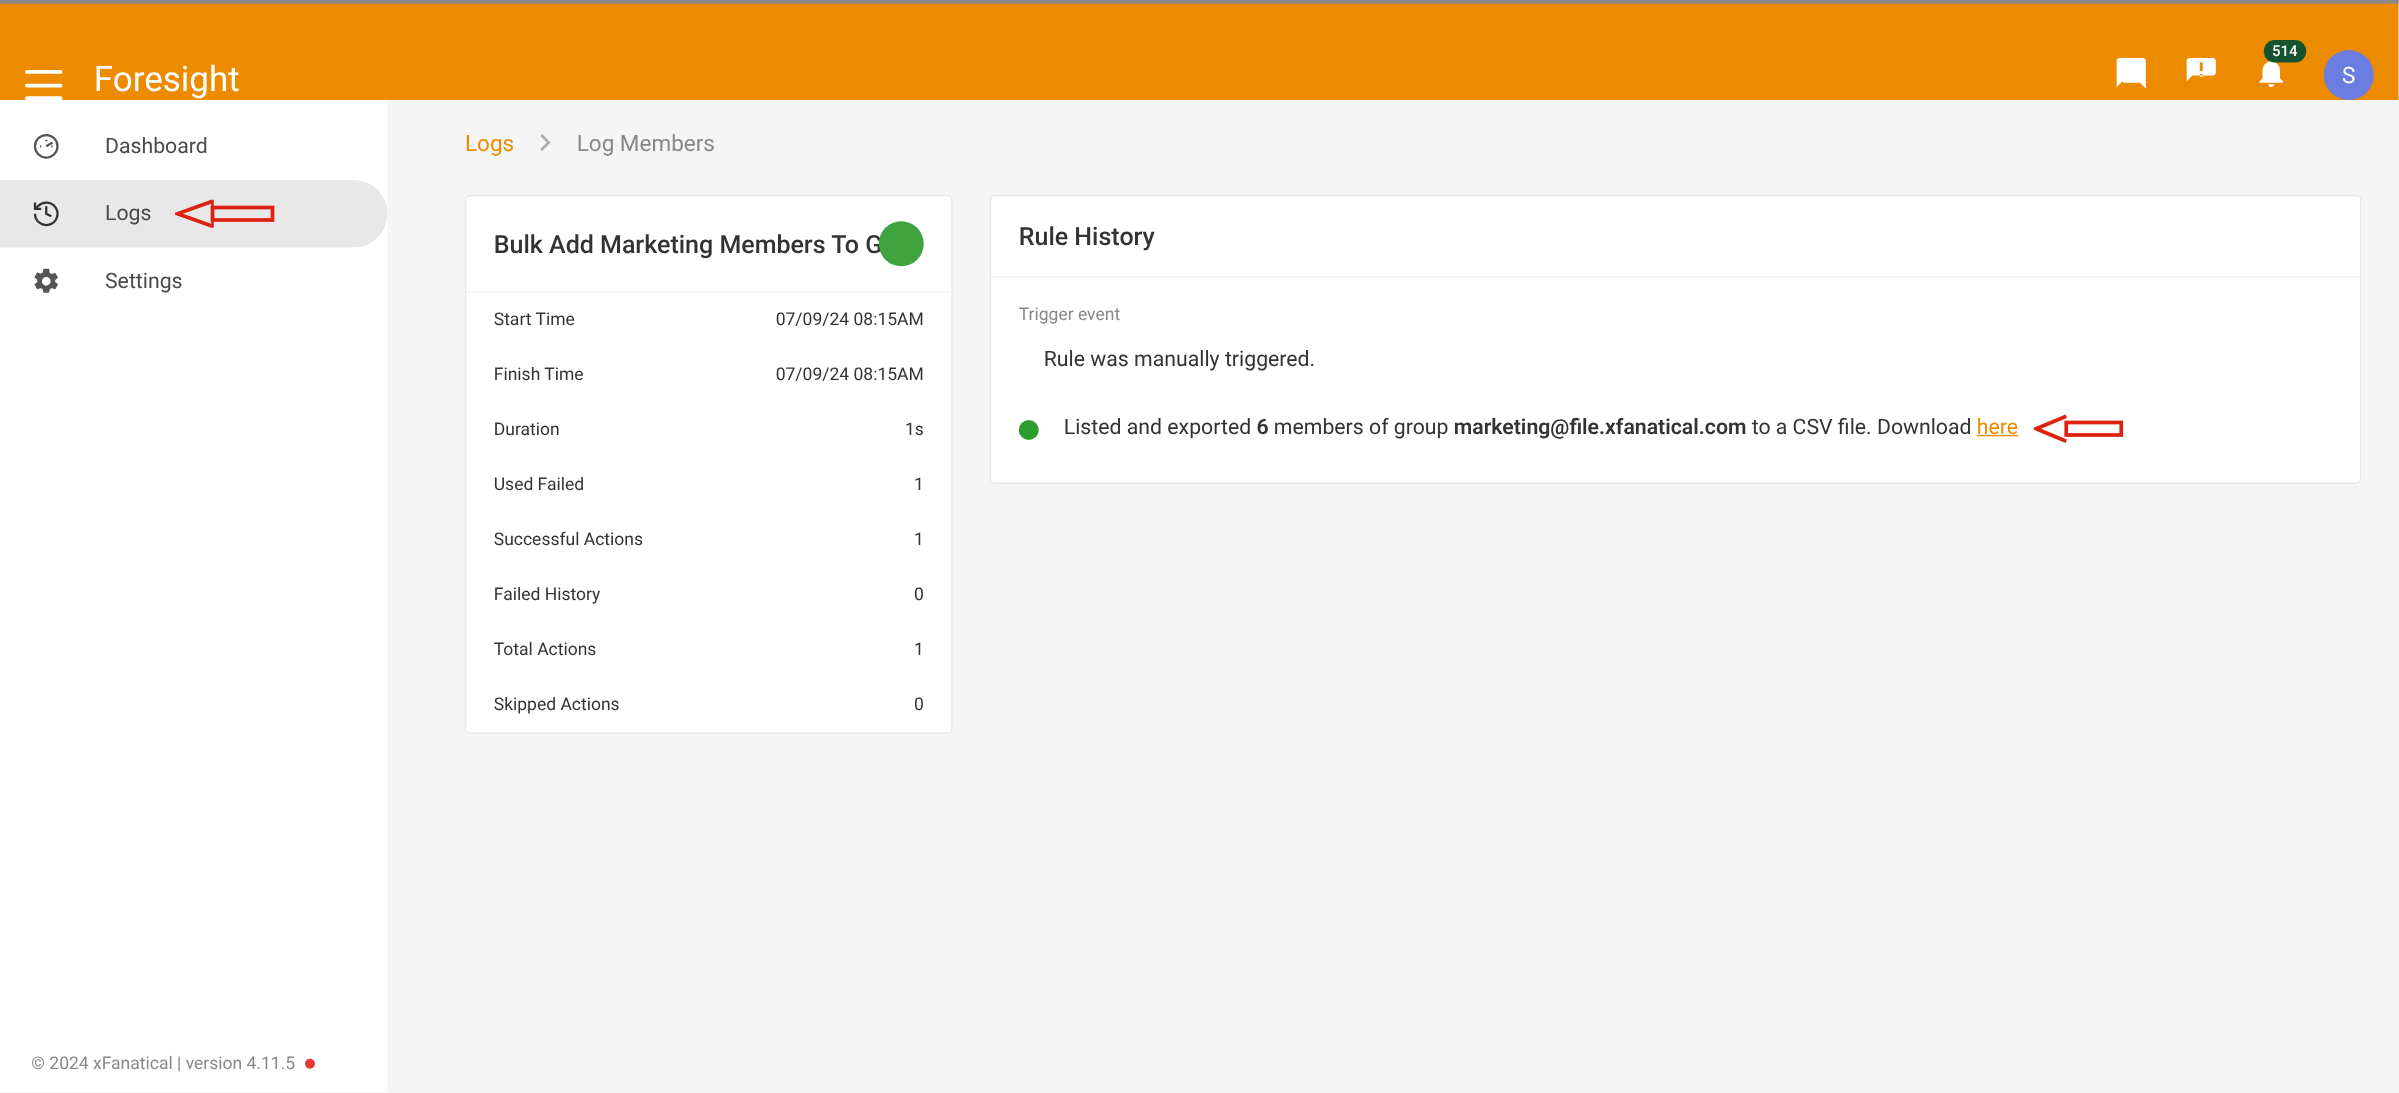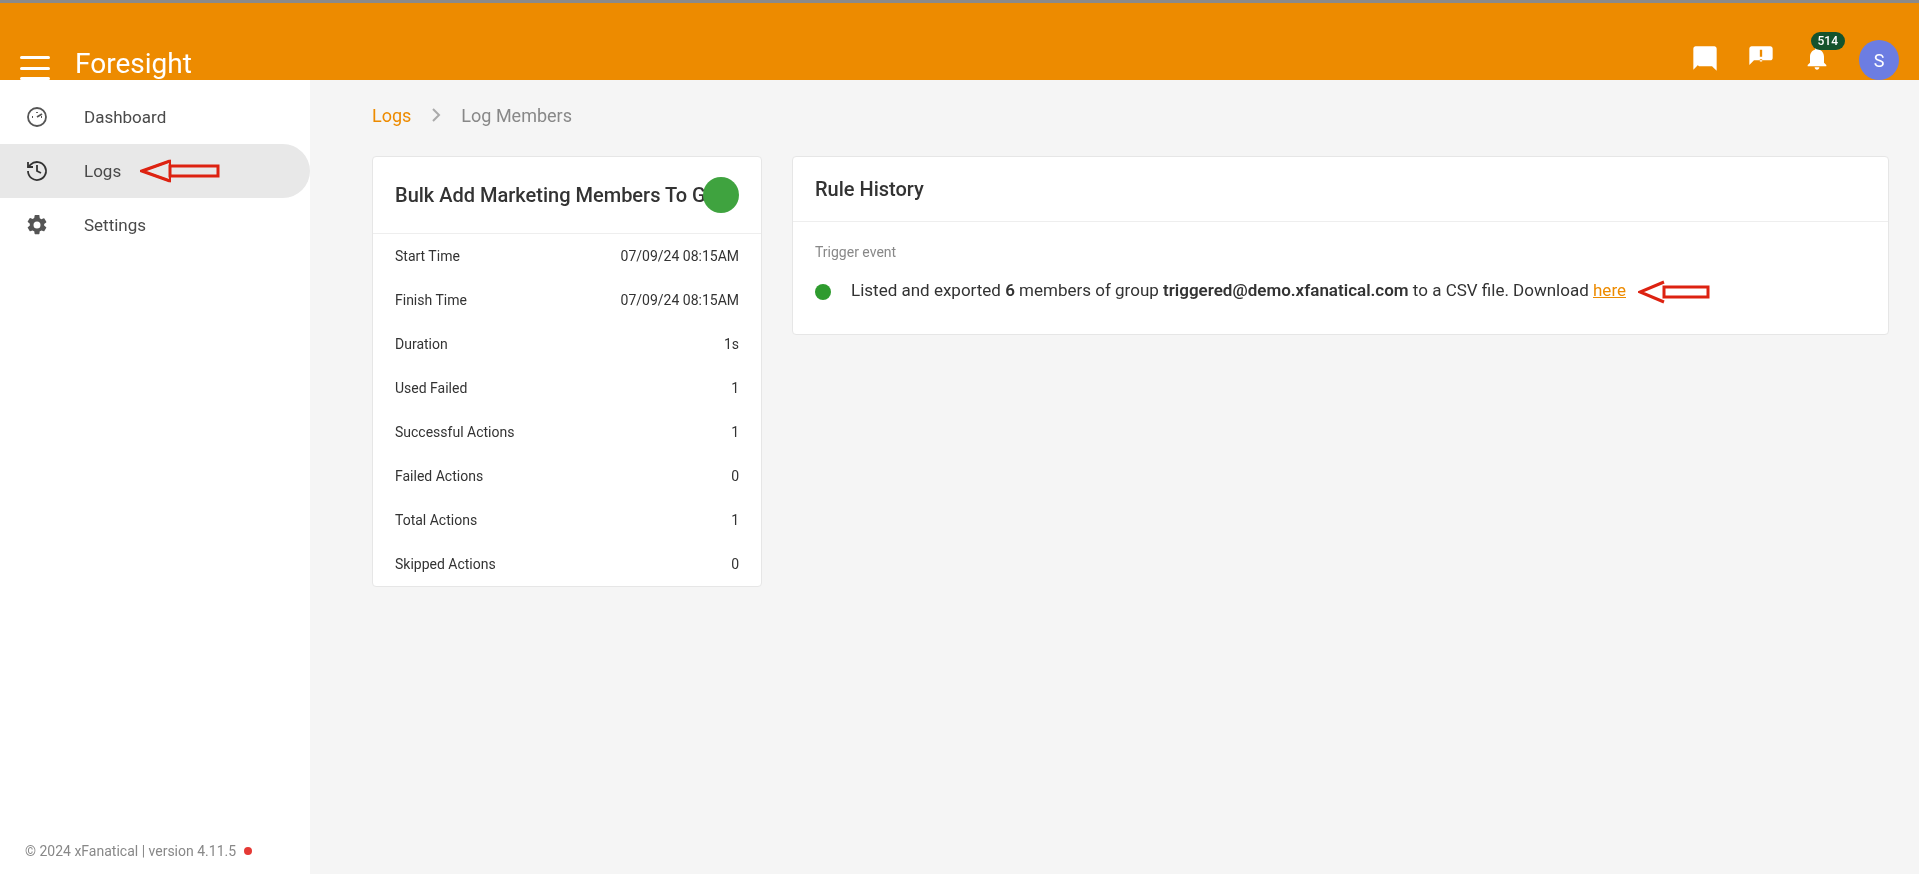--- a/index.html
+++ b/index.html
@@ -352,43 +352,44 @@
         </div>
         <div class="detail-row">
           <span class="detail-label">Used Failed</span>
           <span class="detail-value">1</span>
         </div>
         <div class="detail-row">
           <span class="detail-label">Successful Actions</span>
           <span class="detail-value">1</span>
         </div>
         <div class="detail-row">
-          <span class="detail-label">Failed Actions</span>
+          <span class="detail-label">Failed History</span>
           <span class="detail-value">0</span>
         </div>
         <div class="detail-row">
           <span class="detail-label">Total Actions</span>
           <span class="detail-value">1</span>
         </div>
         <div class="detail-row">
           <span class="detail-label">Skipped Actions</span>
           <span class="detail-value">0</span>
         </div>
       </div>
 
       <div class="card card-history">
         <div class="card-header">
           <span class="card-title">Rule History</span>
         </div>
         <div class="section-label">Trigger event</div>
+        <div class="section-text">Rule was manually triggered.</div>
 
         <div class="action-row">
           <span class="action-dot"></span>
           <span class="action-text">
-            <span>Listed and exported </span><b>6</b><span> members of group </span><b>triggered@demo.xfanatical.com</b><span> to a CSV file. Download </span><a>here</a>
+            <span>Listed and exported </span><b>6</b><span> members of group </span><b>marketing@file.xfanatical.com</b><span> to a CSV file. Download </span><a>here</a>
             <span class="arrow-annotation">
               <svg class="arrow-svg" width="72" height="24" viewBox="0 0 72 24">
                   <rect x="26" y="7" width="44" height="10" fill="none" stroke="#d21" stroke-width="3"></rect>
                   <path d="M26 2 L2 12 L26 22" fill="none" stroke="#d21" stroke-width="3"></path>
                 </svg>
             </span>
           </span>
         </div>
       </div>
     </div>

